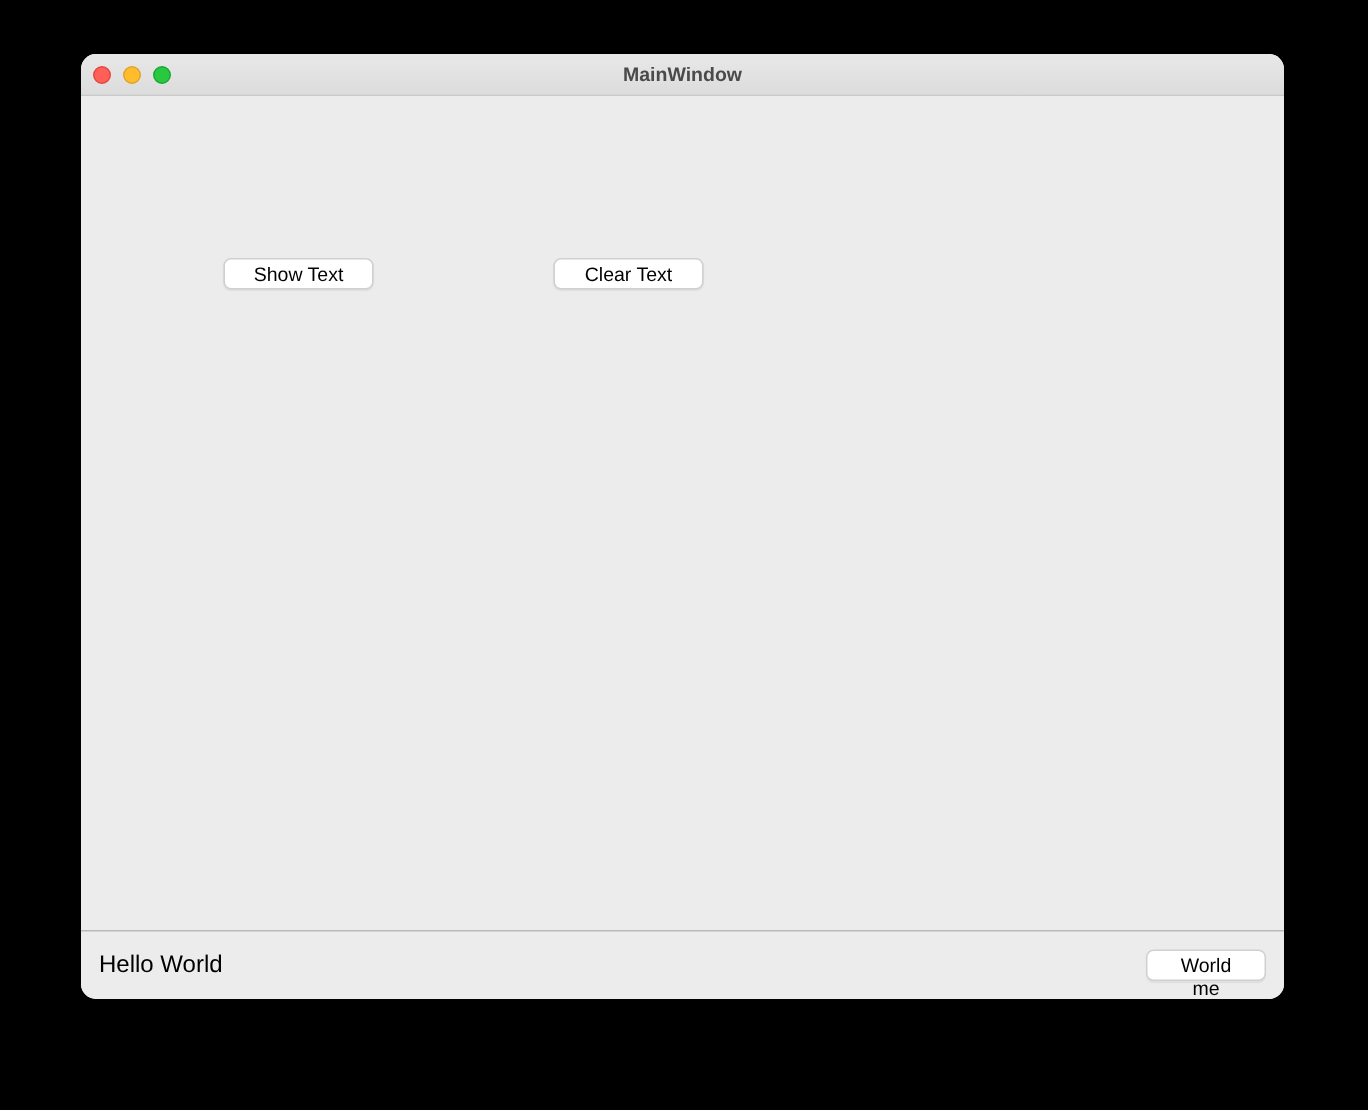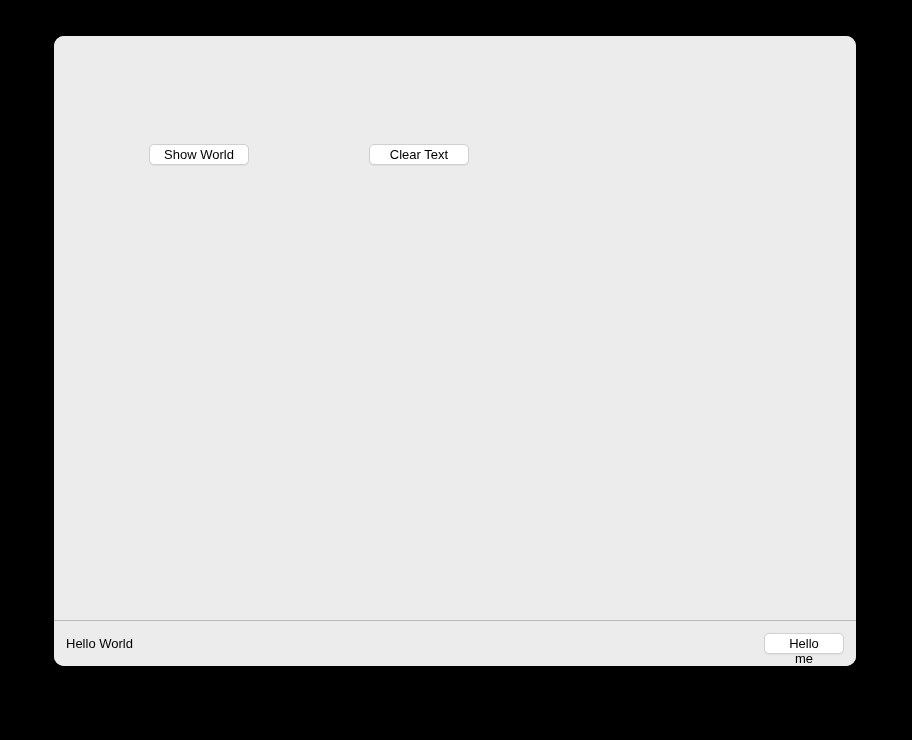--- a/index.html
+++ b/index.html
@@ -98,33 +98,41 @@
       height: 46px;
       border-top: 1px solid #b9b9b9;
       background: #ececec;
       display: flex;
       align-items: center;
       justify-content: space-between;
       padding: 0 12px;
     }
     .status-text {
       color: #000;
-      font-size: 13px;
+      font-size: 16px;
     }
     .btn-pushme {
       width: 80px;
     }
   </style>
 </head>
 <body>
 
 <div class="window">
+  <div class="titlebar">
+    <div class="traffic-lights">
+      <div class="traffic-light traffic-close"></div>
+      <div class="traffic-light traffic-min"></div>
+      <div class="traffic-light traffic-max"></div>
+    </div>
+    <div class="title">MainWindow</div>
+  </div>
 
   <div class="content">
-    <button class="mac-button btn-show">Show World</button>
+    <button class="mac-button btn-show">Show Text</button>
     <button class="mac-button btn-clear">Clear Text</button>
   </div>
 
   <div class="statusbar">
     <span class="status-text">Hello World</span>
-    <button class="mac-button btn-pushme">Hello me</button>
+    <button class="mac-button btn-pushme">World me</button>
   </div>
 </div>
 
 </body></html>

